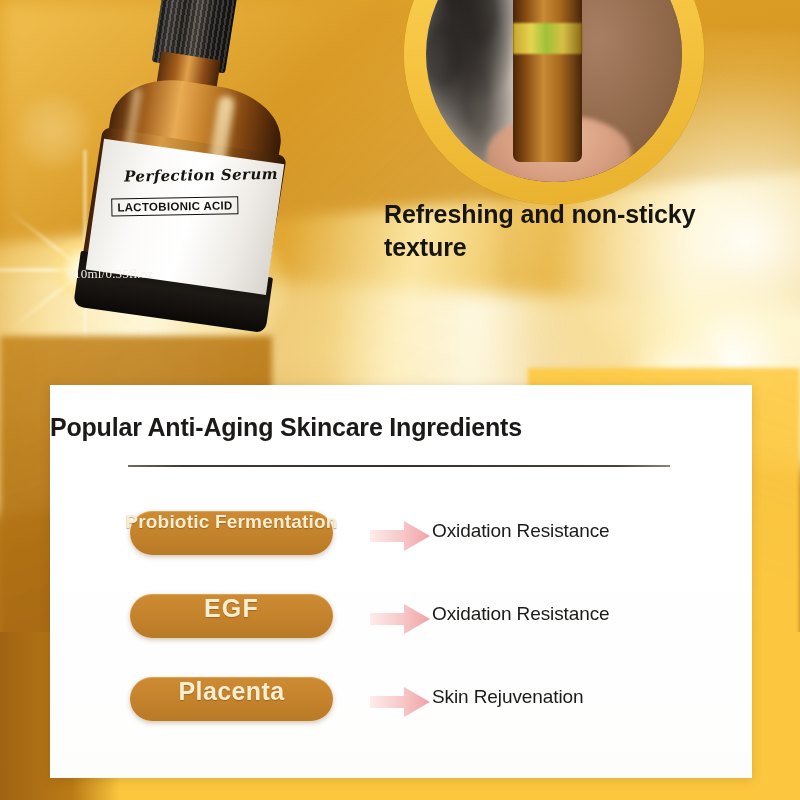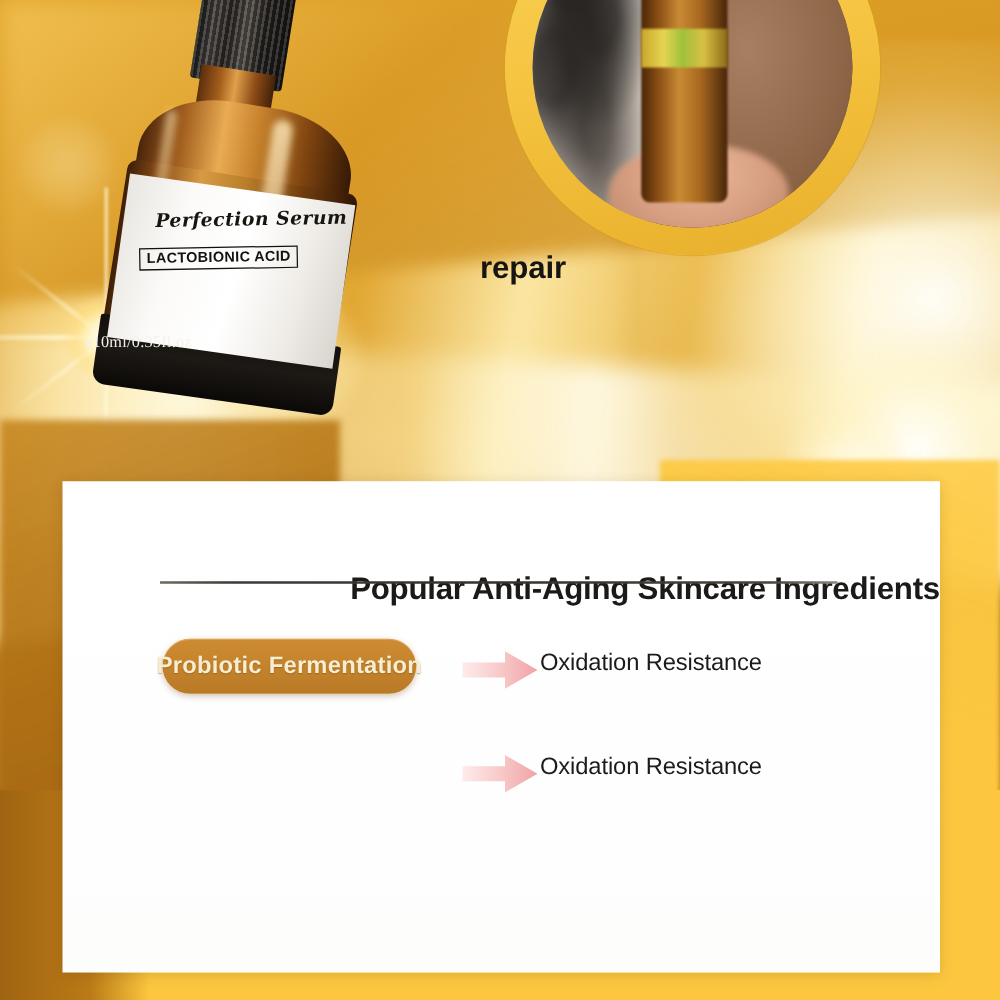--- a/index.html
+++ b/index.html
@@ -237,37 +237,36 @@
   .headline .l2 .gap{display:inline-block;width:34px;}
 
   
   .card{
     position:absolute;left:50px;top:385px;width:702px;height:393px;
     background:linear-gradient(180deg,#ffffff 0%,#fefefe 70%,#fdfdfc 100%);
     box-shadow:0 2px 10px rgba(90,55,10,.18);
   }
   .card-title{
     position:absolute;left:0;right:0;top:28px;
-    text-align:right;font-size:25px;font-weight:700;color:#1b1a18;
+    text-align:left;font-size:25px;font-weight:700;color:#1b1a18;
     letter-spacing:-.2px;
-    margin-top:44px;
   }
   .divider{
     position:absolute;left:78px;width:542px;top:80px;height:2px;
     background:linear-gradient(90deg,#6f6a62 0%,#3e3b36 10%,#34312c 50%,#46423c 90%,#8b867e 100%);
   }
 
   .rows{position:absolute;left:0;right:0;top:118px;}
   .row{position:relative;height:83px;}
   .pill{
     position:absolute;left:80px;top:8px;width:203px;height:44px;
     background:linear-gradient(180deg,#cd8c33 0%,#c5832c 48%,#b97a26 100%);
     border-radius:24px;
     box-shadow:0 2px 5px rgba(120,78,18,.32), inset 0 1px 0 rgba(255,220,150,.3);
-    display:flex;align-items:center;justify-content:center;
+    display:flex;align-items:flex-start;justify-content:center;
   }
   .pill-label{
     color:#f7eed2;font-weight:700;letter-spacing:.2px;white-space:nowrap;
     text-shadow:0 1px 1px rgba(110,68,12,.45);
   }
   .row.r1 .pill-label{font-size:19px;}
   .row.r2 .pill-label{font-size:25px;letter-spacing:1.2px;}
   .row.r3 .pill-label{font-size:25px;letter-spacing:.4px;}
 
   .arrow{position:absolute;left:318px;top:16px;width:64px;height:34px;}
@@ -323,21 +322,21 @@
       <div class="ph-skin"></div>
       <div class="ph-fur"></div>
       <div class="ph-hand"></div>
       <div class="ph-bottle"></div>
       <div class="ph-bottle-band"></div>
 
     </div>
   </div>
 
   <div class="headline">
-    <div class="l3">repair</div>
+    <div class="l1">Refreshing and non-sticky texture</div>
   </div>
 
   <div class="card">
     <div class="card-title">Popular Anti-Aging Skincare Ingredients</div>
     <div class="divider"></div>
 
     <div class="rows">
 
       <div class="row r1">
         <div class="pill">
@@ -352,25 +351,39 @@
                   <stop offset="100%" stop-color="#f0a3a6"></stop>
               </linearGradient>
             </defs>
             <path d="M2 11 H36 V2 L62 17 L36 32 V23 H2 Z" fill="url(#ag1)"></path>
           </svg>
         </div>
         <div class="benefit">Oxidation Resistance</div>
       </div>
 
       <div class="row r2">
+        <div class="pill">
+          <span class="pill-label">EGF</span>
+        </div>
         <div class="arrow">
           <svg width="64" height="34" viewBox="0 0 64 34">
             <path d="M2 11 H36 V2 L62 17 L36 32 V23 H2 Z" fill="url(#ag1)"></path>
           </svg>
         </div>
         <div class="benefit">Oxidation Resistance</div>
       </div>
 
+      <div class="row r3">
+        <div class="pill">
+          <span class="pill-label">Placenta</span>
+        </div>
+        <div class="arrow">
+          <svg width="64" height="34" viewBox="0 0 64 34">
+            <path d="M2 11 H36 V2 L62 17 L36 32 V23 H2 Z" fill="url(#ag1)"></path>
+          </svg>
+        </div>
+        <div class="benefit">Skin Rejuvenation</div>
+      </div>
 
     </div>
   </div>
 
 </div>
 
 </body></html>

